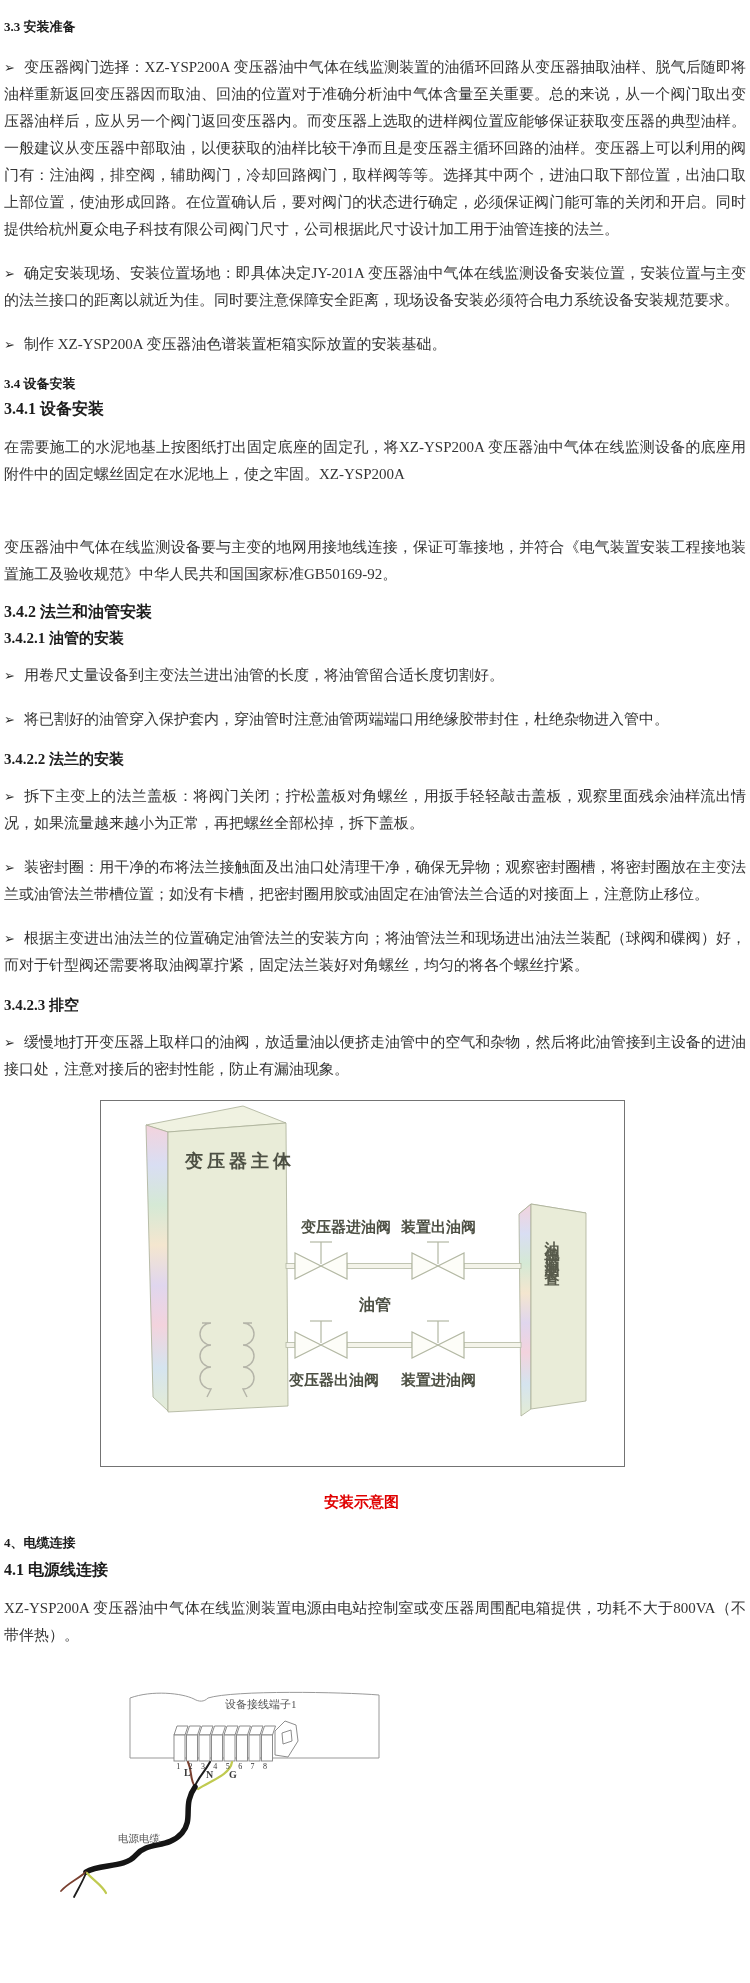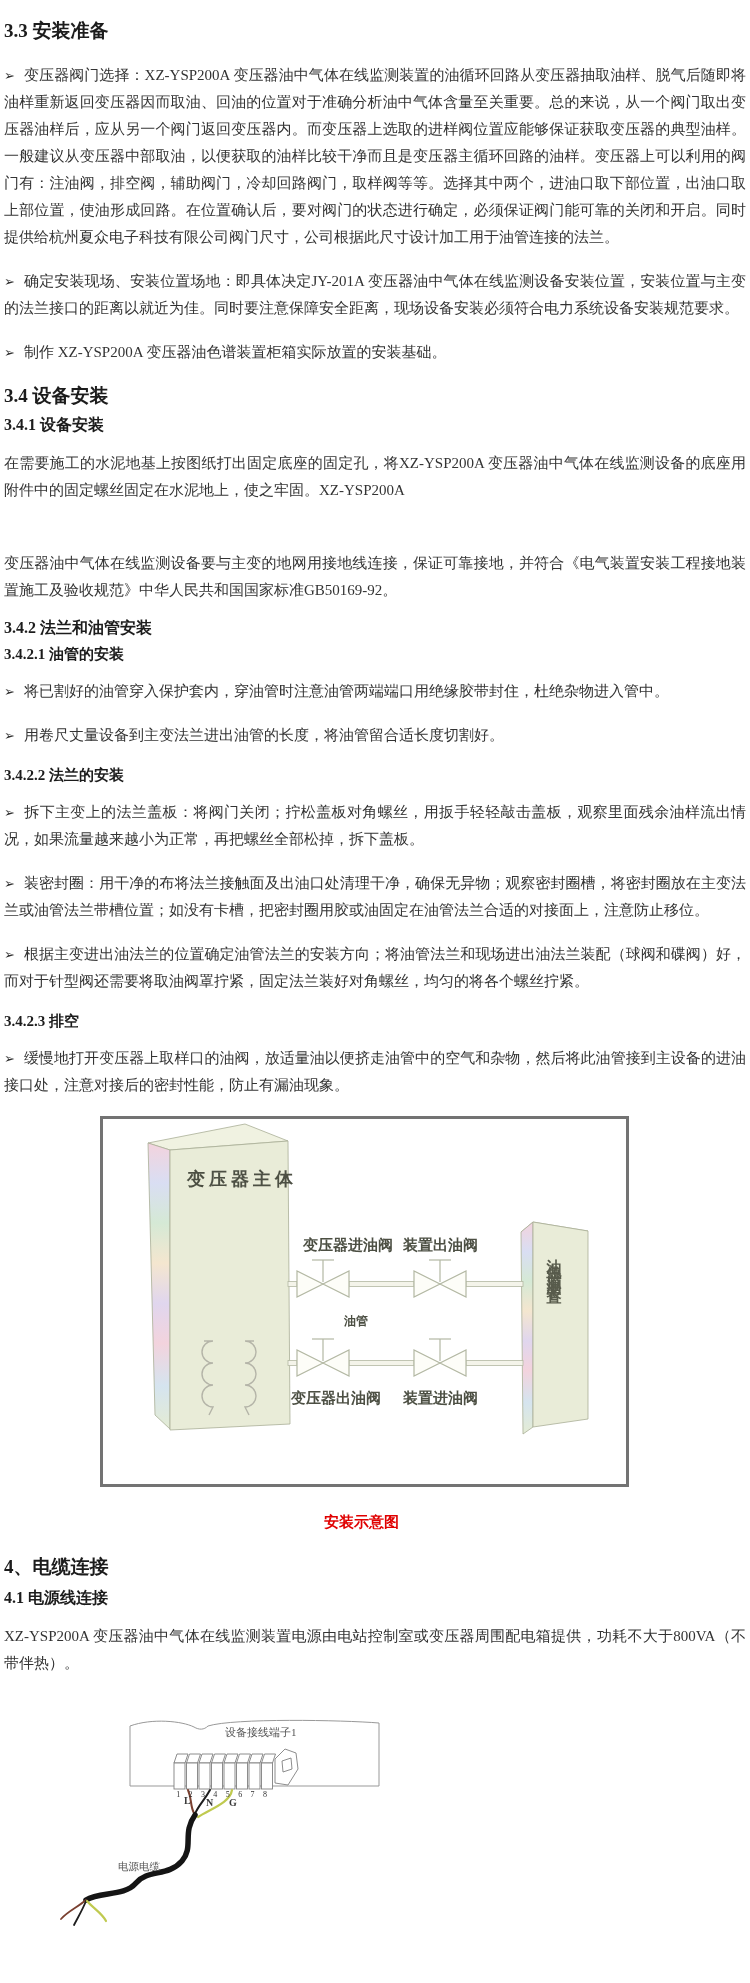--- a/index.html
+++ b/index.html
@@ -1,33 +1,33 @@
 <!DOCTYPE html>
 <html><head>
 <meta charset="utf-8">
 <style>
   html,body{margin:0;padding:0;background:#fff;}
   body{width:750px;font-family:"Liberation Serif","DejaVu Serif",serif;color:#333;}
   .page{width:750px;min-height:1983px;padding:14px 4px 12px 4px;box-sizing:border-box;position:relative;}
   
-  .h-l1{font-size:19px;font-weight:bold;color:#1c1c1c;margin:4px 0 18px 0;}
+  .h-l1{font-size:13px;font-weight:bold;color:#1c1c1c;margin:4px 0 18px 0;}
   .h-l2{font-size:16px;font-weight:bold;color:#1c1c1c;margin:2px 0 14px 0;}
   .h-l3{font-size:15px;font-weight:bold;color:#1c1c1c;margin:2px 0 14px 0;}
   
   .p{font-size:15px;line-height:27px;text-align:justify;margin:0 0 14px 0;}
   .b{font-size:15px;line-height:27px;text-align:justify;margin:0 0 17px 0;}
   .b .mk{margin-right:9px;font-size:13px;color:#2c2c2c;}
   .gap-after{margin-bottom:46px;}
   
-  .fig1{position:relative;width:523px;height:365px;margin:10px 0 0 96px;border:3px solid #737373;background:#fff;}
+  .fig1{position:relative;width:523px;height:365px;margin:10px 0 0 96px;border:1px solid #737373;background:#fff;}
   .fig1 .lbl{position:absolute;font-weight:bold;color:#4c4f43;white-space:nowrap;}
   .lbl-main{left:84px;top:48px;font-size:18px;letter-spacing:4px;color:#44473c;}
   .lbl-vin{left:188px;top:117px;font-size:15px;padding-left:12px;}
   .lbl-vout-dev{left:300px;top:117px;font-size:15px;}
-  .lbl-pipe{left:241px;top:194px;font-size:12px;}
+  .lbl-pipe{left:258px;top:194px;font-size:16px;}
   .lbl-vout{left:188px;top:270px;font-size:15px;}
   .lbl-vin-dev{left:300px;top:270px;font-size:15px;}
   .lbl-monitor{position:absolute;left:441px;top:128px;writing-mode:vertical-rl;font-size:15px;font-weight:bold;letter-spacing:5px;color:#585b4c;}
   .caption{width:523px;margin:26px 0 6px 96px;text-align:center;font-size:15px;font-weight:bold;color:#e00000;}
   
   .fig2{position:relative;width:430px;height:243px;margin:34px 0 0 38px;}
   .fig2 .tlbl{position:absolute;color:#555;white-space:nowrap;}
   .lbl-terminal-strip{left:183px;top:14px;font-size:11px;}
   .term-nums{position:absolute;left:130px;top:79px;display:flex;}
   .term-nums span{display:inline-block;width:12.4px;text-align:center;font-size:8px;color:#333;}
@@ -45,22 +45,22 @@
   <p class="b"><span class="mk">➢</span><span>确定安装现场、安装位置场地：即具体决定JY-201A 变压器油中气体在线监测设备安装位置，安装位置与主变的法兰接口的距离以就近为佳。同时要注意保障安全距离，现场设备安装必须符合电力系统设备安装规范要求。</span></p>
   <p class="b"><span class="mk">➢</span><span>制作 XZ-YSP200A  变压器油色谱装置柜箱实际放置的安装基础。</span></p>
 
   <h2 class="h-l1" style="margin-bottom:6px;">3.4 设备安装</h2>
   <h3 class="h-l2">3.4.1 设备安装</h3>
   <p class="p gap-after">在需要施工的水泥地基上按图纸打出固定底座的固定孔，将XZ-YSP200A 变压器油中气体在线监测设备的底座用附件中的固定螺丝固定在水泥地上，使之牢固。XZ-YSP200A</p>
   <p class="p">变压器油中气体在线监测设备要与主变的地网用接地线连接，保证可靠接地，并符合《电气装置安装工程接地装置施工及验收规范》中华人民共和国国家标准GB50169-92。</p>
 
   <h3 class="h-l2" style="margin-top:14px;margin-bottom:6px;">3.4.2 法兰和油管安装</h3>
   <h4 class="h-l3">3.4.2.1  油管的安装</h4>
+  <p class="b"><span class="mk">➢</span><span>用卷尺丈量设备到主变法兰进出油管的长度，将油管留合适长度切割好。</span></p>
   <p class="b"><span class="mk">➢</span><span>将已割好的油管穿入保护套内，穿油管时注意油管两端端口用绝缘胶带封住，杜绝杂物进入管中。</span></p>
-  <p class="b"><span class="mk">➢</span><span>用卷尺丈量设备到主变法兰进出油管的长度，将油管留合适长度切割好。</span></p>
 
   <h4 class="h-l3">3.4.2.2  法兰的安装</h4>
   <p class="b"><span class="mk">➢</span><span>拆下主变上的法兰盖板：将阀门关闭；拧松盖板对角螺丝，用扳手轻轻敲击盖板，观察里面残余油样流出情况，如果流量越来越小为正常，再把螺丝全部松掉，拆下盖板。</span></p>
   <p class="b"><span class="mk">➢</span><span>装密封圈：用干净的布将法兰接触面及出油口处清理干净，确保无异物；观察密封圈槽，将密封圈放在主变法兰或油管法兰带槽位置；如没有卡槽，把密封圈用胶或油固定在油管法兰合适的对接面上，注意防止移位。</span></p>
   <p class="b"><span class="mk">➢</span><span>根据主变进出油法兰的位置确定油管法兰的安装方向；将油管法兰和现场进出油法兰装配（球阀和碟阀）好，而对于针型阀还需要将取油阀罩拧紧，固定法兰装好对角螺丝，均匀的将各个螺丝拧紧。</span></p>
 
   <h4 class="h-l3">3.4.2.3  排空</h4>
   <p class="b"><span class="mk">➢</span><span>缓慢地打开变压器上取样口的油阀，放适量油以便挤走油管中的空气和杂物，然后将此油管接到主设备的进油接口处，注意对接后的密封性能，防止有漏油现象。</span></p>
 
   <div class="fig1">

